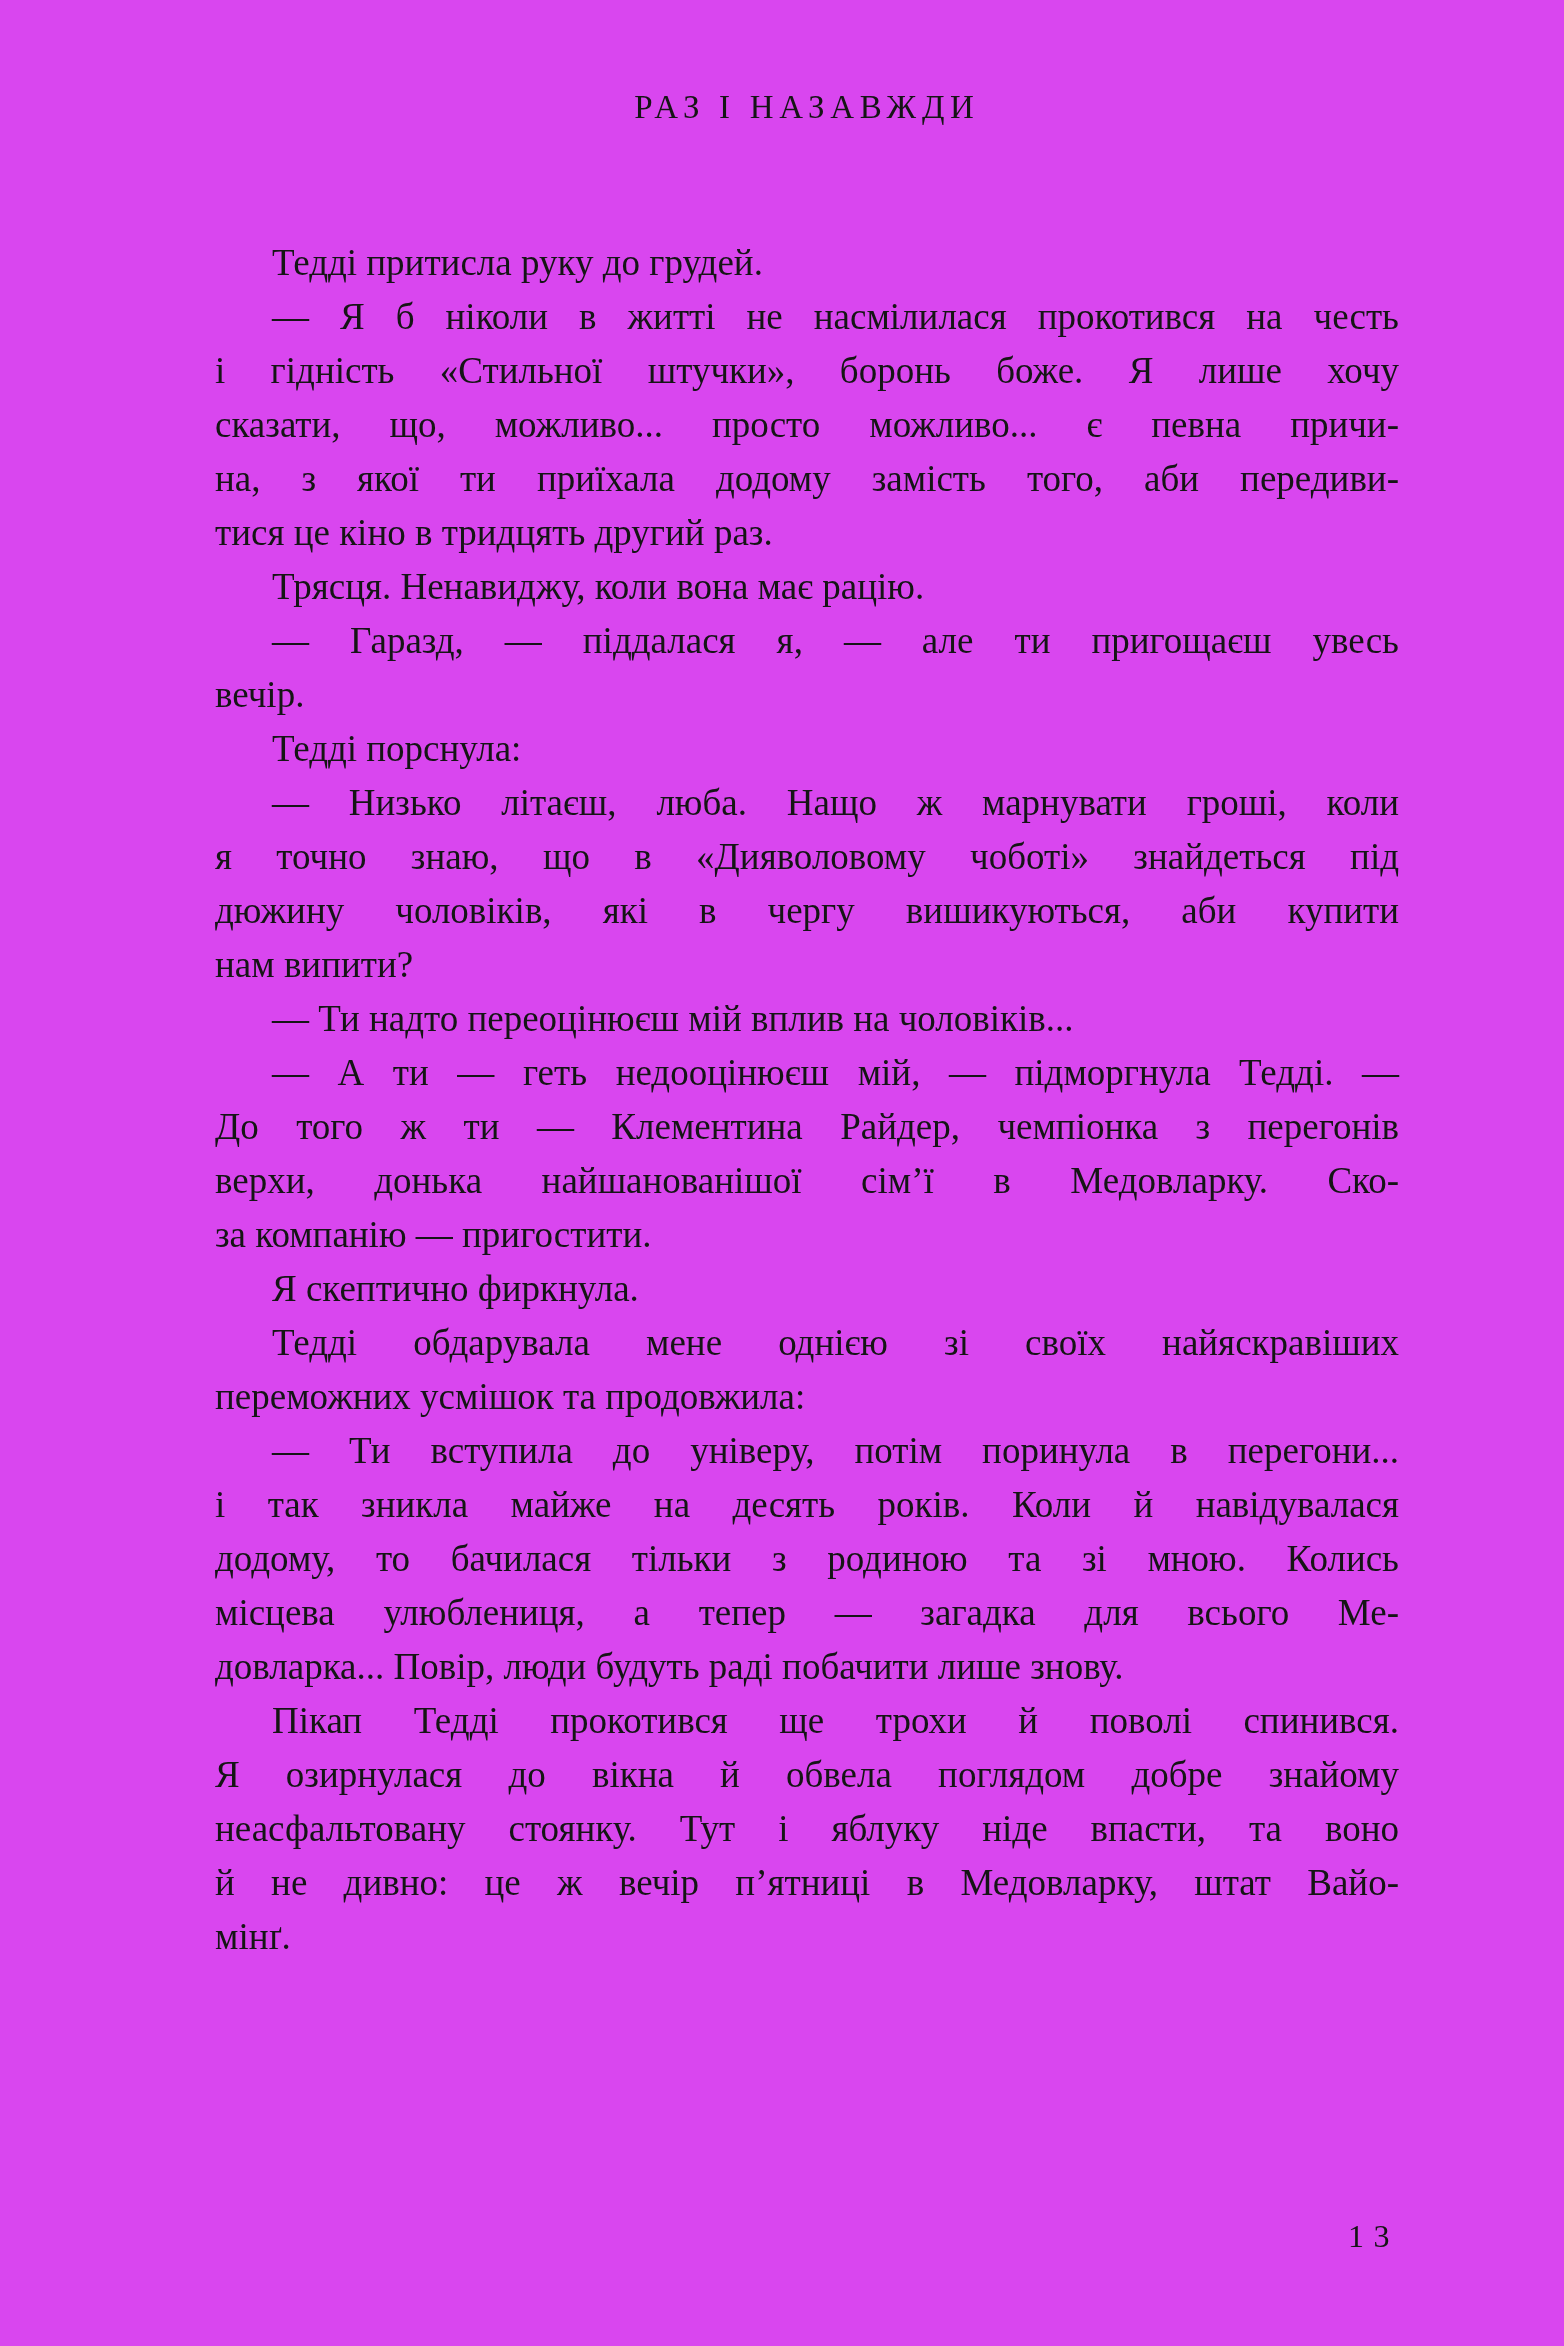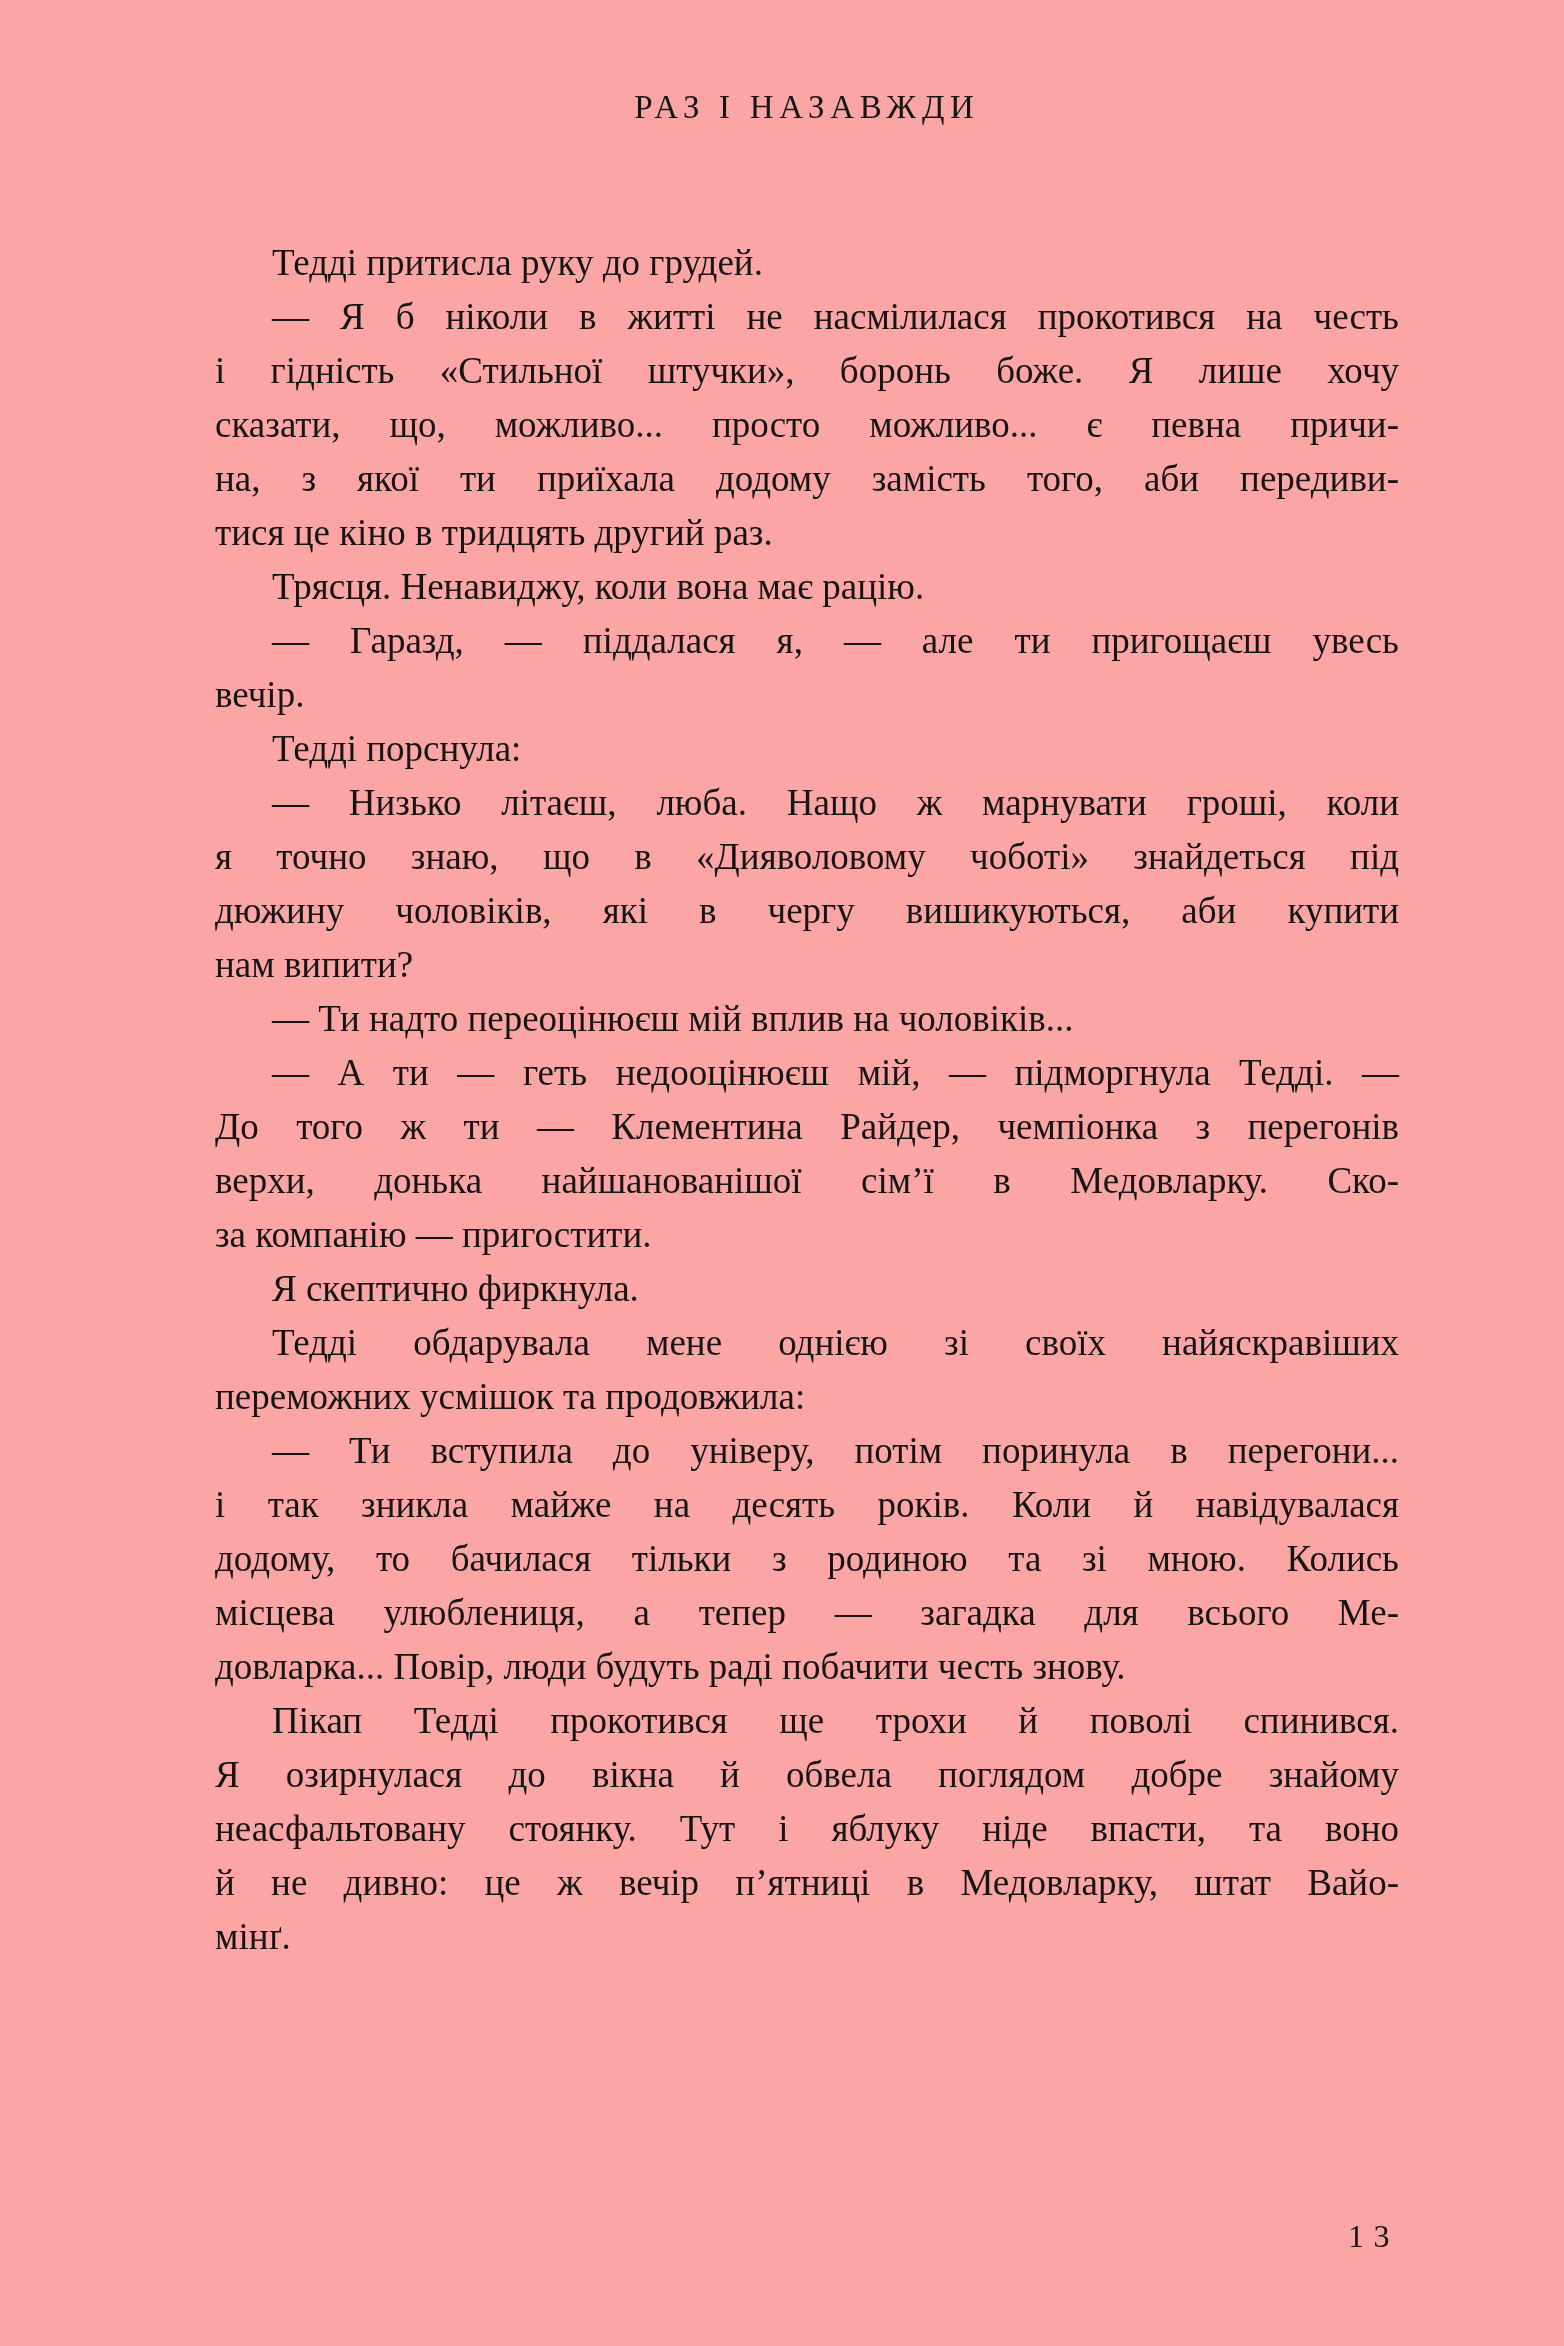--- a/index.html
+++ b/index.html
@@ -4,21 +4,21 @@
 <style>
   html, body {
     margin: 0;
     padding: 0;
     background: #ffffff;
   }
   .page {
     position: relative;
     width: 1564px;
     height: 2347px;
-    background: #fca5a5;
+    background: #d946ef;
     color: #151515;
     font-family: "Liberation Serif", serif;
     overflow: hidden;
   }
   .running-head {
     position: absolute;
     top: 89px;
     left: 215px;
     width: 1184px;
     text-align: center;
@@ -115,21 +115,21 @@
     <div class="paragraph">
       <div class="line first">Тедді обдарувала мене однією зі своїх найяскравіших</div>
       <div class="line last">переможних усмішок та продовжила:</div>
     </div>
 
     <div class="paragraph">
       <div class="line first">— Ти вступила до універу, потім поринула в перегони...</div>
       <div class="line">і так зникла майже на десять років. Коли й навідувалася</div>
       <div class="line">додому, то бачилася тільки з родиною та зі мною. Колись</div>
       <div class="line">місцева улюблениця, а тепер — загадка для всього Ме-</div>
-      <div class="line last">довларка... Повір, люди будуть раді побачити честь знову.</div>
+      <div class="line last">довларка... Повір, люди будуть раді побачити лише знову.</div>
     </div>
 
     <div class="paragraph">
       <div class="line first">Пікап Тедді прокотився ще трохи й поволі спинився.</div>
       <div class="line">Я озирнулася до вікна й обвела поглядом добре знайому</div>
       <div class="line">неасфальтовану стоянку. Тут і яблуку ніде впасти, та воно</div>
       <div class="line">й не дивно: це ж вечір п’ятниці в Медовларку, штат Вайо-</div>
       <div class="line last">мінґ.</div>
     </div>
 

